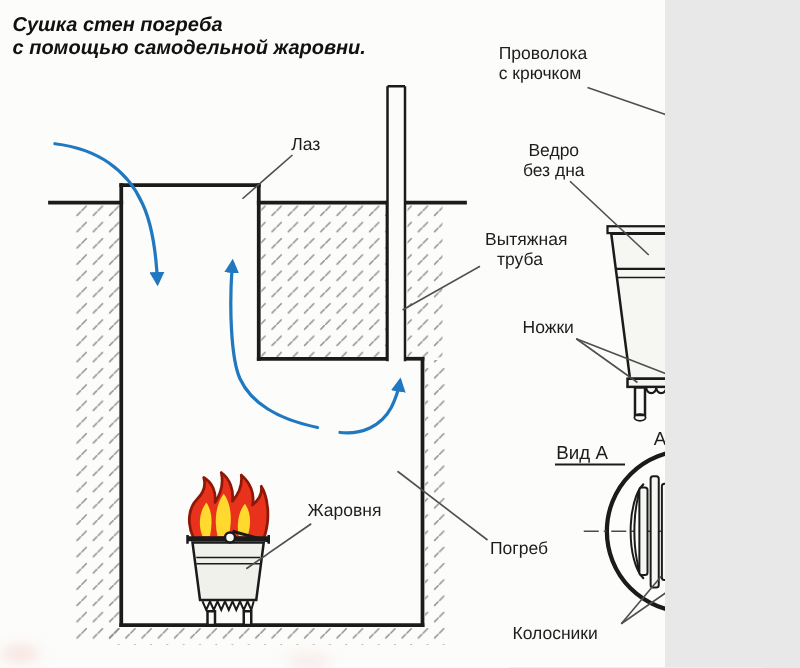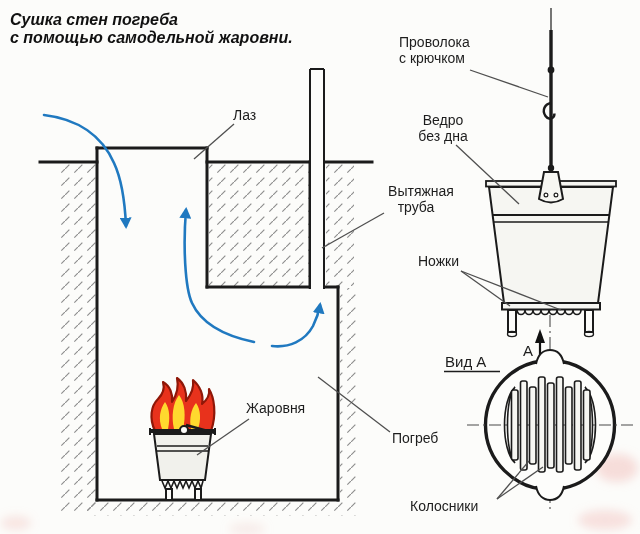--- a/index.html
+++ b/index.html
@@ -1,16 +1,16 @@
 <!DOCTYPE html>
 <html><head>
 <meta charset="utf-8">
 <style>
   html,body{margin:0;padding:0;background:#e8e8e8;}
-  .stage{position:relative;width:640px;height:534px;background:#fcfcfa;overflow:hidden;
+  .stage{position:relative;width:532px;height:534px;background:#fcfcfa;overflow:hidden;
          font-family:"Liberation Sans",sans-serif;}
   svg{position:absolute;left:0;top:0;}
   .lbl{font:14px "Liberation Sans",sans-serif;fill:#1d1d1d;}
   .lbl-big{font:15px "Liberation Sans",sans-serif;fill:#1d1d1d;}
   .title-txt{font:italic bold 16px "Liberation Sans",sans-serif;fill:#111;}
   .thick{stroke:#1b1b1b;stroke-width:3;fill:none;stroke-linecap:square;}
   .med{stroke:#1b1b1b;stroke-width:2;fill:none;}
   .leader{stroke:#4f4f4f;stroke-width:1.3;fill:none;}
   .dashdot{stroke:#4a4a4a;stroke-width:1.1;fill:none;stroke-dasharray:12,4,2,4;}
   .blue{stroke:#2079c0;stroke-width:2.6;fill:none;stroke-linecap:round;}

